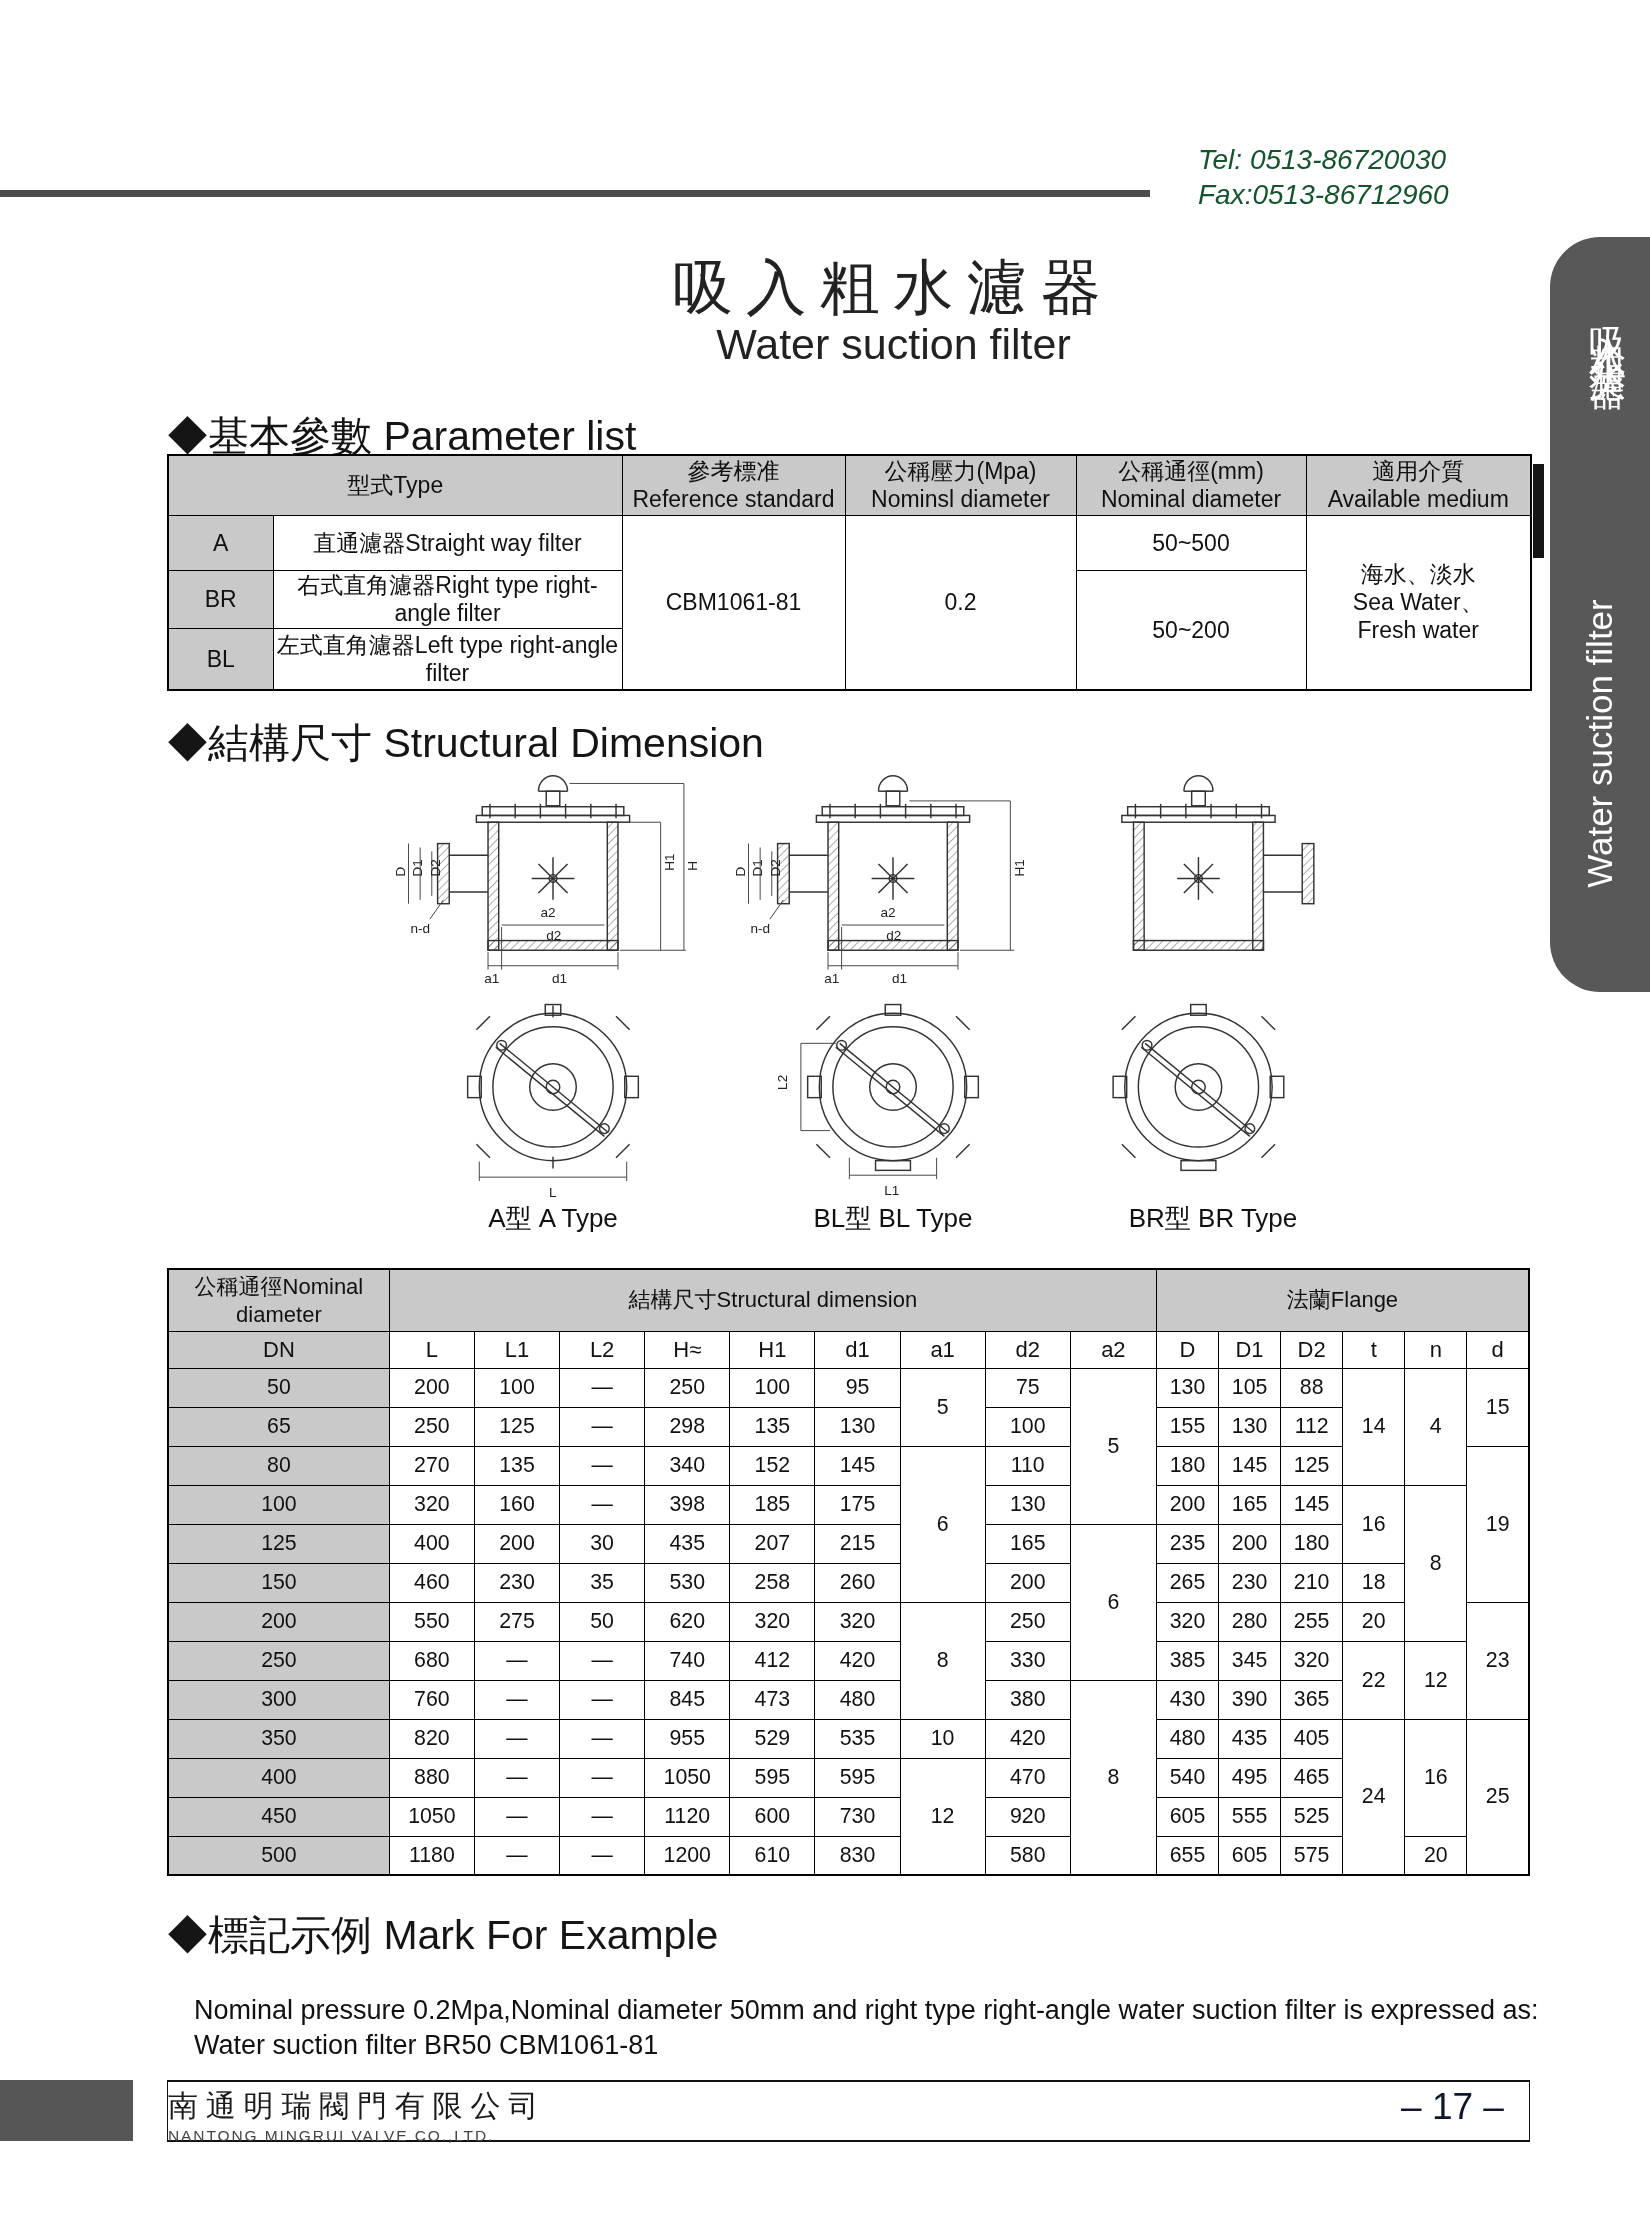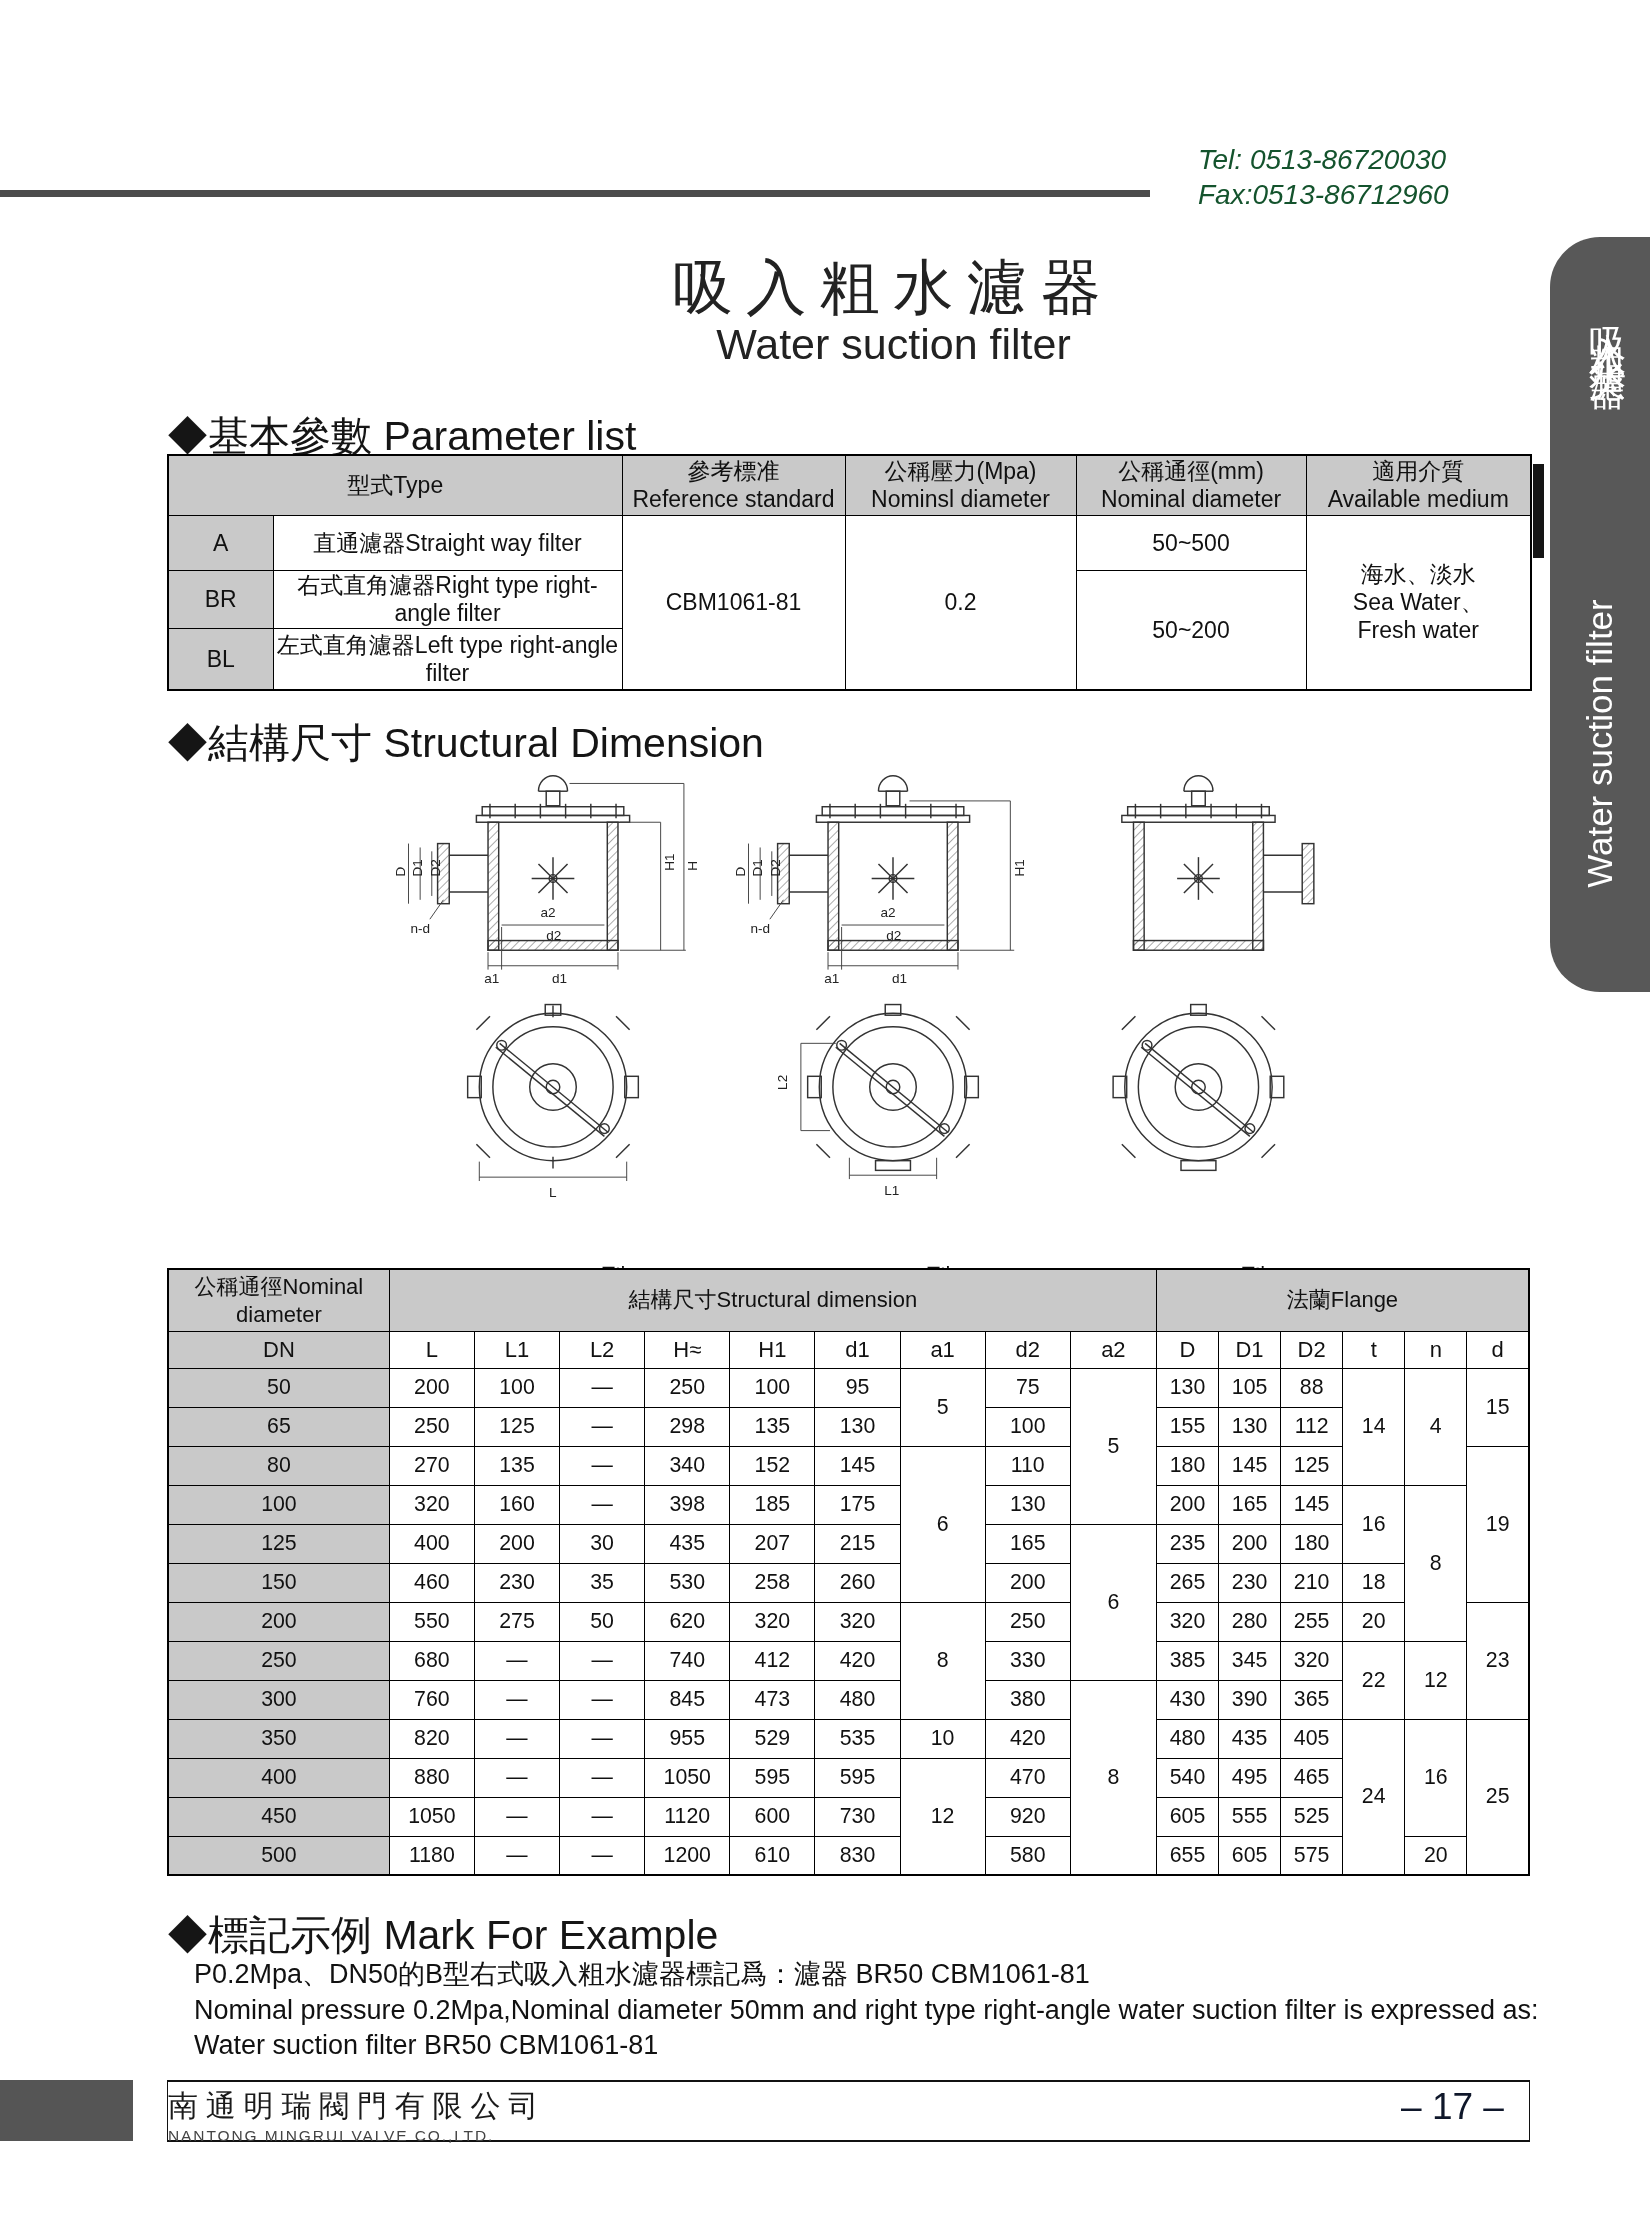--- a/index.html
+++ b/index.html
@@ -33,21 +33,21 @@
   .g{background:#c9c9c9;}
   .ptable{border:2.9px solid #000;}
   .ptable td{font-size:23px;line-height:28px;}
   .dtable{border:2.9px solid #000;}
   .dtable td{font-size:21.3px;}
   .dtable .hrow td{border-bottom:1.9px solid #000;font-size:22px;}
 
   
   svg{position:absolute;}
   svg text{font-family:"Liberation Sans",sans-serif;font-size:14px;fill:#222;}
-  .cap{top:1261px;width:320px;text-align:right;font-size:26px;color:#111;}
+  .cap{top:1201px;width:320px;text-align:center;font-size:26px;color:#111;}
 
   
   .mline{left:194px;width:1359px;font-size:27px;color:#111;}
 
   
   .footbox{left:167px;top:2080px;width:1363px;height:62px;border:1.9px solid #111;
            border-top-width:2.9px;border-bottom-width:2.9px;box-sizing:border-box;text-align:left;}
   .footbox .czh{font-size:30px;letter-spacing:7.8px;margin-top:3.9px;}
   .footbox .cen{font-size:15.5px;letter-spacing:1.9px;color:#444;}
   .pageno{left:1370px;top:2086px;width:165px;text-align:center;font-size:37px;color:#0f172a;}
@@ -582,21 +582,20 @@
       <td>580</td>
       <td>655</td>
           <td>605</td>
       <td>575</td>
       <td>20</td>
     </tr>
   </tbody>
     </table>
 
   <div class="abs sechead" style="left:167px;top:1908px;">◆標記示例 Mark For Example</div>
-  <div class="abs mline" style="top:1956px;">P0.2Mpa、DN50的B型右式吸入粗水濾器標記爲：濾器  BR50 CBM1061-81</div>
   <div class="abs mline" style="top:1995px;">Nominal pressure 0.2Mpa,Nominal diameter 50mm and right type right-angle water suction filter is expressed as:</div>
   <div class="abs mline" style="top:2030px;">Water suction filter BR50 CBM1061-81</div>
 
   <div class="abs footgray"></div>
   <div class="abs footbox">
     <div class="czh">南通明瑞閥門有限公司</div>
     <div class="cen">NANTONG MINGRUI VALVE CO.,LTD.</div>
   </div>
   <div class="abs pageno">– 17 –</div>
 

